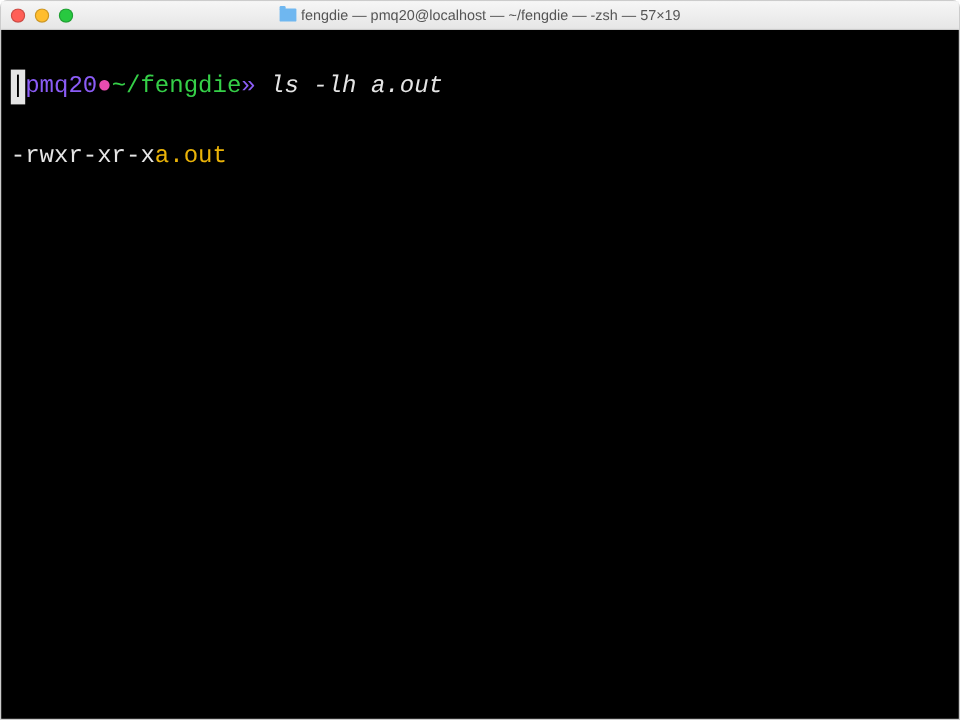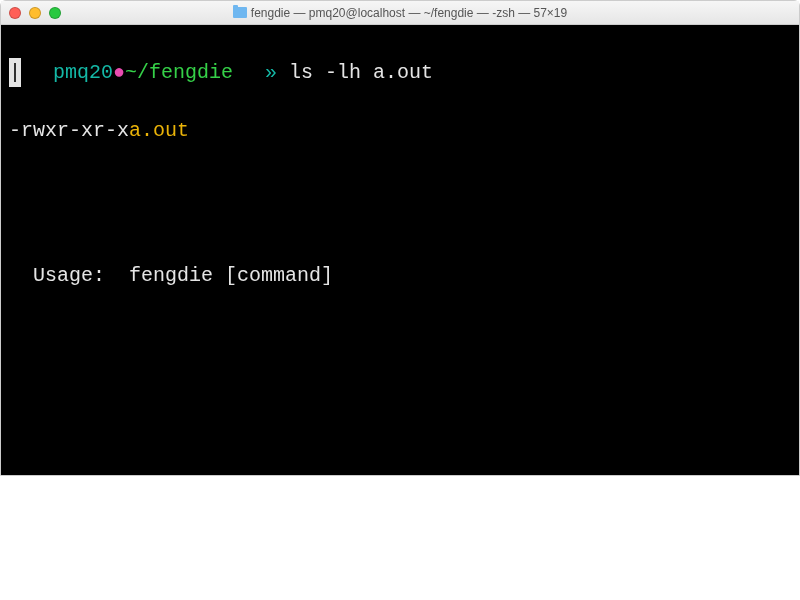--- a/index.html
+++ b/index.html
@@ -5,21 +5,21 @@
     * { margin: 0; padding: 0; box-sizing: border-box; }
     body {
       font-family: Menlo, Monaco, "Courier New", monospace;
       background: #fff;
       width: 800px;
       height: 600px;
       overflow: hidden;
     }
     .window {
       width: 800px;
-      height: 476px;
+      height: 600px;
       background: #f5f5f5;
       border: 1px solid #ccc;
       border-radius: 6px 6px 0 0;
       display: flex;
       flex-direction: column;
       justify-content: flex-end;
     }
     .titlebar {
       height: 24px;
       background: linear-gradient(to bottom, #f6f6f6, #e6e6e6);
@@ -77,25 +77,25 @@
     .terminal {
       flex: 1;
       background: #000;
       color: #e5e5e5;
       padding: 4px 8px;
       font-size: 20px;
       line-height: 1.45;
       overflow: hidden;
       white-space: pre;
     }
-    .cyan { color: #14b8a6; padding-left: 32px; }
+    .cyan { color: #8b5cf6; }
     .magenta { color: #e94cb0; }
     .green { color: #35d048; }
     .red { color: #eab308; }
-    .dim { color: #e5e5e5; }
+    .dim { color: #e5e5e5; font-style: italic; }
     .row { display: flex; }
     .left { flex: 1; }
     .right { }
     .cursor-blink {
       display: inline-block;
       background: #e5e5e5;
       color: #000;
     }
   </style>
 </head>
@@ -112,21 +112,20 @@
       <span class="folder-icon"></span>
       <span>fengdie — pmq20@localhost — ~/fengdie — -zsh — 57×19</span>
     </div>
   </div>
 
   <div class="terminal">
 <div class="row"><span class="left"><span class="cursor-blink">|</span><span class="cyan">pmq20</span><span class="magenta">●</span><span class="green">~/fengdie</span><span class="cyan">» </span><span class="dim">ls -lh a.out</span></span></div>
 <div class="row"><span>-rwxr-xr-x</span><span class="red">a.out</span></div>
 <div class="row"></div>
 <div> </div>
-<div>  Usage:  fengdie [command]</div>
 <div> </div>
 <div> </div>
 <div> </div>
 <div class="cmd-table">
 
 
 
 
 
 

